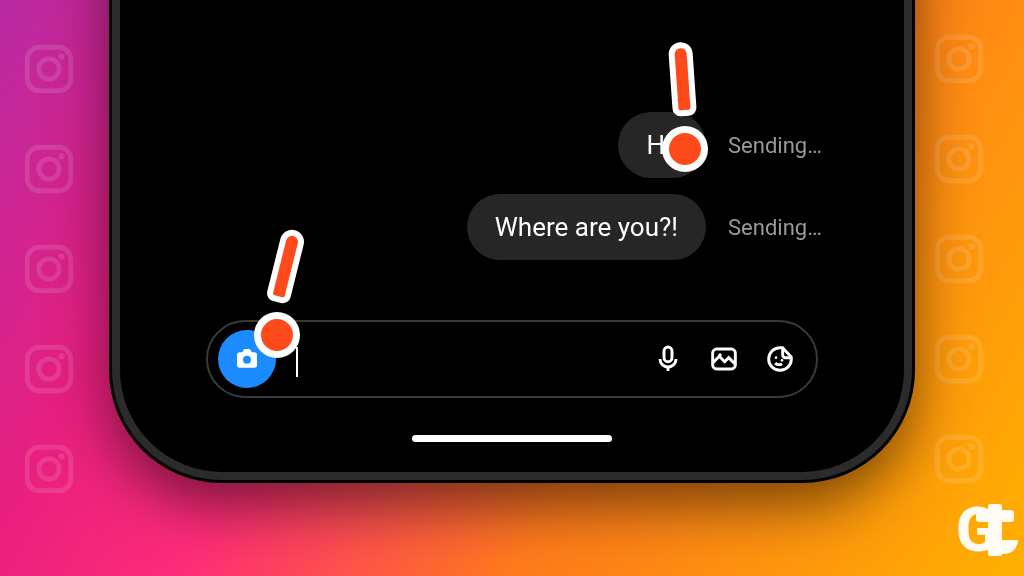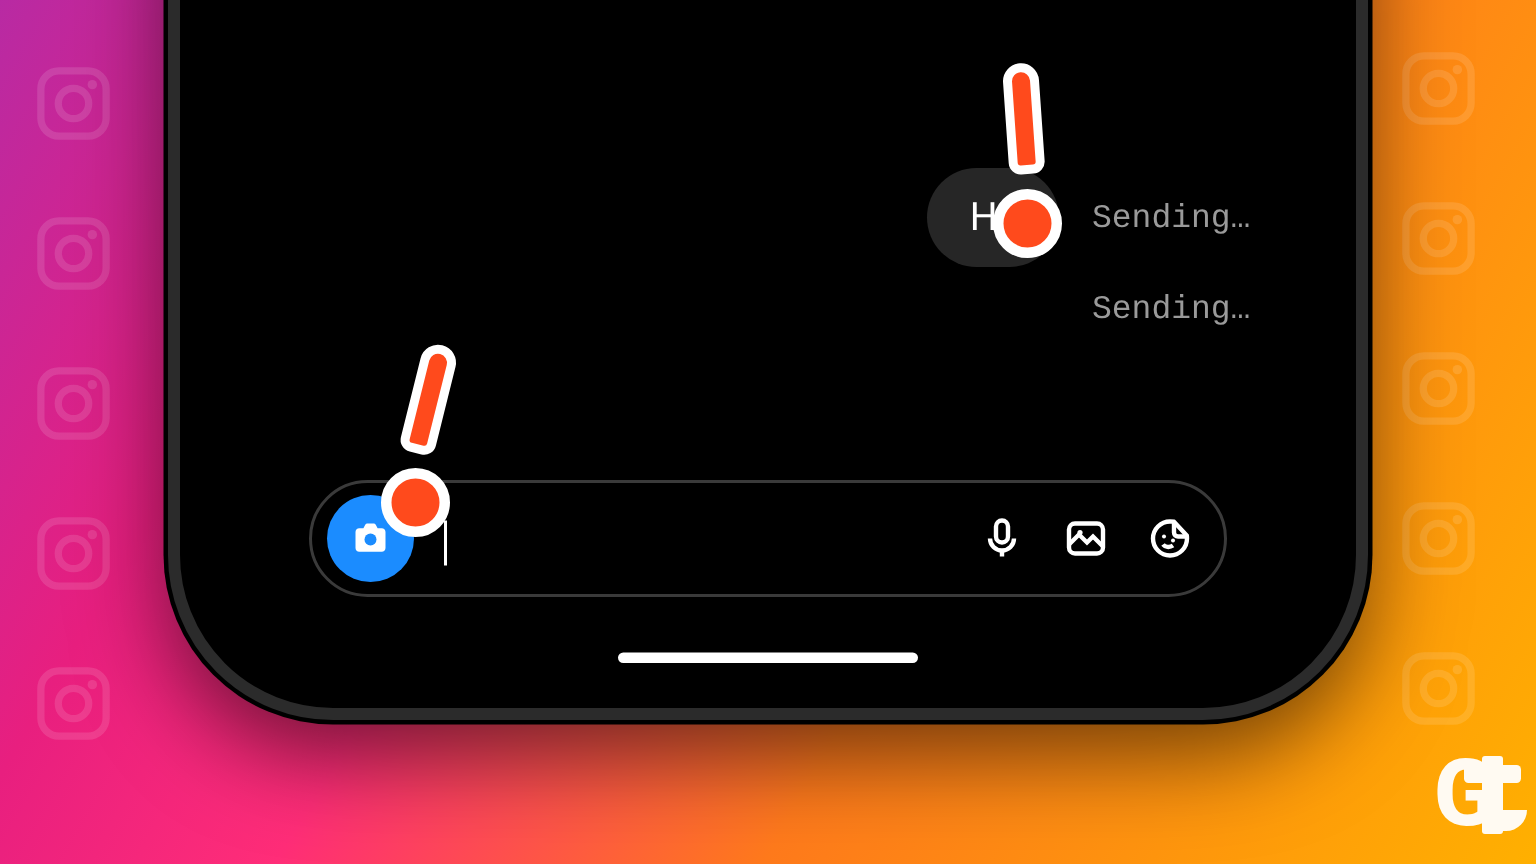--- a/index.html
+++ b/index.html
@@ -52,21 +52,20 @@
     font-size: 26px;
     padding: 18px 28px;
     border-radius: 36px;
     font-weight: 400;
   }
   .status {
     color: #9a9a9a;
     font-size: 22px;
     width: 120px;
     text-align: left;
-    font-family: Liberation Mono, monospace;
   }
 
   
   .composer {
     position: absolute;
     left: 70px; right: 70px; bottom: 58px;
     height: 78px;
     border: 2px solid #3a3a3a;
     border-radius: 40px;
     display: flex; align-items: center;
@@ -220,20 +219,21 @@
 
 <div class="phone">
   <div class="screen">
 
     <div class="messages">
       <div class="msg-row">
         <div class="bubble">Hi!</div>
         <div class="status">Sending…</div>
       </div>
       <div class="msg-row">
+        <div class="bubble">Where are you?!</div>
         <div class="status">Sending…</div>
       </div>
     </div>
 
     <div class="composer">
       <div class="camera-btn">
         <svg viewBox="0 0 24 24">
             <path d="M4 8.5c0-1.1.9-2 2-2h2.2l1-1.8c.2-.4.6-.7 1.1-.7h3.4c.5 0 .9.3 1.1.7l1 1.8H18c1.1 0 2 .9 2 2V17c0 1.1-.9 2-2 2H6c-1.1 0-2-.9-2-2V8.5z" fill="#fff"></path>
             <circle cx="12" cy="12.5" r="3.2" fill="#1b8cff"></circle>
           </svg>

